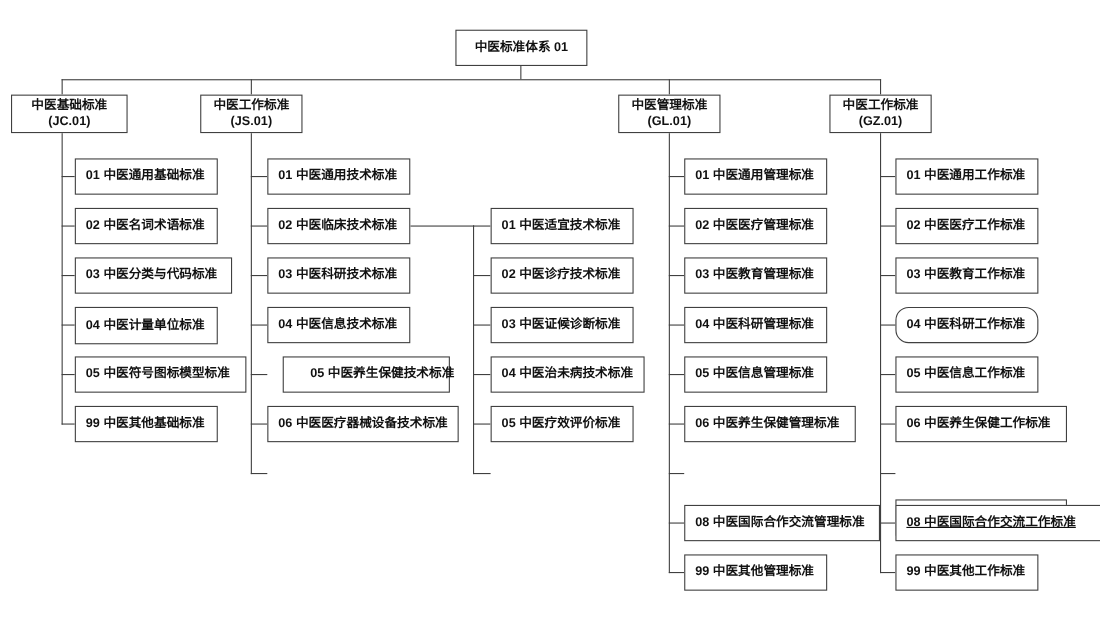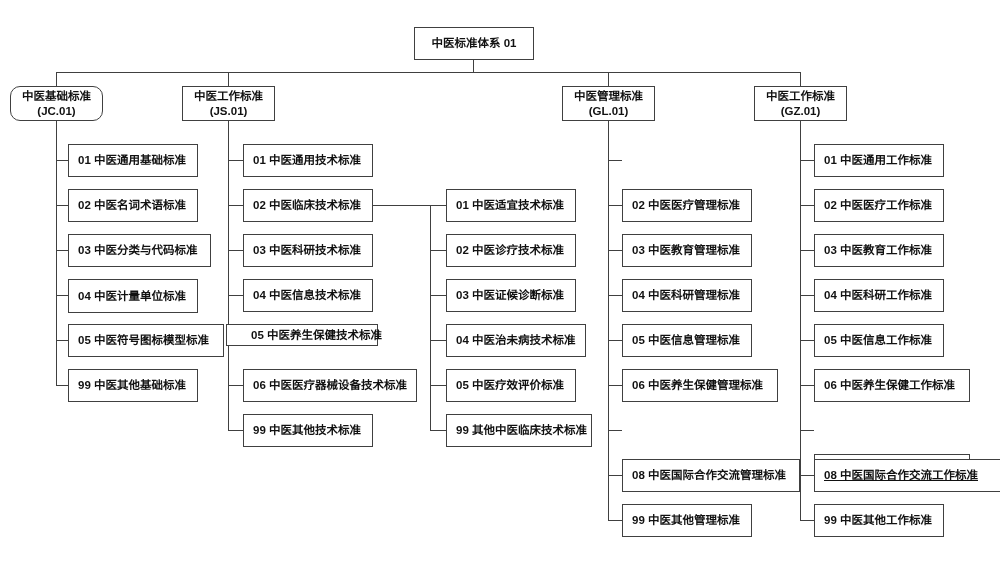--- a/index.html
+++ b/index.html
@@ -67,21 +67,21 @@
 
   <div class="conn v" style="left:473px; top:60px; height:12px;"></div>
 
   <div class="conn h" style="left:56px; top:72px; width:745px;"></div>
 
   <div class="conn v" style="left:56px; top:72px; height:14px;"></div>
   <div class="conn v" style="left:228px; top:72px; height:14px;"></div>
   <div class="conn v" style="left:608px; top:72px; height:14px;"></div>
   <div class="conn v" style="left:800px; top:72px; height:14px;"></div>
 
-  <div class="node level2" style="left:10px; top:86px; width:93px; height:35px;border-radius:10px;">
+  <div class="node level2" style="left:10px; top:86px; width:106px; height:35px;">
     <span>中医基础标准</span>
     <span>(JC.01)</span>
   </div>
   <div class="conn v" style="left:56px; top:121px; height:265px;"></div>
 
   <div class="conn h" style="left:56px; top:160px; width:12px;"></div>
   <div class="node leaf" style="left:68px; top:144px; width:130px; height:33px;">
     <span>01 中医通用基础标准</span>
   </div>
 
@@ -130,33 +130,30 @@
   <div class="node leaf" style="left:243px; top:234px; width:130px; height:33px;">
     <span>03 中医科研技术标准</span>
   </div>
 
   <div class="conn h" style="left:228px; top:295px; width:15px;"></div>
   <div class="node leaf" style="left:243px; top:279px; width:130px; height:33px;">
     <span>04 中医信息技术标准</span>
   </div>
 
   <div class="conn h" style="left:228px; top:340px; width:15px;"></div>
-  <div class="node leaf" style="left:226px; top:324px; width:152px; height:22px;padding-left:24px;">
+  <div class="node leaf" style="left:257px; top:324px; width:152px; height:33px;padding-left:24px;">
     <span>05 中医养生保健技术标准</span>
   </div>
 
   <div class="conn h" style="left:228px; top:385px; width:15px;"></div>
   <div class="node leaf" style="left:243px; top:369px; width:174px; height:33px;">
     <span>06 中医医疗器械设备技术标准</span>
   </div>
 
   <div class="conn h" style="left:228px; top:430px; width:15px;"></div>
-  <div class="node leaf" style="left:243px; top:414px; width:130px; height:33px;">
-    <span>99 中医其他技术标准</span>
-  </div>
 
   <div class="conn h" style="left:373px; top:205px; width:58px;"></div>
   <div class="conn v" style="left:430px; top:205px; height:226px;"></div>
 
   <div class="conn h" style="left:430px; top:205px; width:16px;"></div>
   <div class="node leaf" style="left:446px; top:189px; width:130px; height:33px;">
     <span>01 中医适宜技术标准</span>
   </div>
 
   <div class="conn h" style="left:430px; top:250px; width:16px;"></div>
@@ -173,31 +170,31 @@
   <div class="node leaf" style="left:446px; top:324px; width:140px; height:33px;">
     <span>04 中医治未病技术标准</span>
   </div>
 
   <div class="conn h" style="left:430px; top:385px; width:16px;"></div>
   <div class="node leaf" style="left:446px; top:369px; width:130px; height:33px;">
     <span>05 中医疗效评价标准</span>
   </div>
 
   <div class="conn h" style="left:430px; top:430px; width:16px;"></div>
-  <div class="node leaf" style="left:446px; top:414px; width:146px; height:33px;">
-    <span>99 其他中医临床技术标准</span>
-  </div>
 
   <div class="node level2" style="left:562px; top:86px; width:93px; height:35px;">
     <span>中医管理标准</span>
     <span>(GL.01)</span>
   </div>
   <div class="conn v" style="left:608px; top:121px; height:400px;"></div>
 
   <div class="conn h" style="left:608px; top:160px; width:14px;"></div>
+  <div class="node leaf" style="left:622px; top:144px; width:130px; height:33px;">
+    <span>01 中医通用管理标准</span>
+  </div>
 
   <div class="conn h" style="left:608px; top:205px; width:14px;"></div>
   <div class="node leaf" style="left:622px; top:189px; width:130px; height:33px;">
     <span>02 中医医疗管理标准</span>
   </div>
 
   <div class="conn h" style="left:608px; top:250px; width:14px;"></div>
   <div class="node leaf" style="left:622px; top:234px; width:130px; height:33px;">
     <span>03 中医教育管理标准</span>
   </div>
@@ -244,21 +241,21 @@
   <div class="node leaf" style="left:814px; top:189px; width:130px; height:33px;">
     <span>02 中医医疗工作标准</span>
   </div>
 
   <div class="conn h" style="left:800px; top:250px; width:14px;"></div>
   <div class="node leaf" style="left:814px; top:234px; width:130px; height:33px;">
     <span>03 中医教育工作标准</span>
   </div>
 
   <div class="conn h" style="left:800px; top:295px; width:14px;"></div>
-  <div class="node leaf" style="left:814px; top:279px; width:130px; height:33px;">
+  <div class="node leaf" style="left:814px; top:279px; width:130px; height:33px;border-radius:12px;">
     <span>04 中医科研工作标准</span>
   </div>
 
   <div class="conn h" style="left:800px; top:340px; width:14px;"></div>
   <div class="node leaf" style="left:814px; top:324px; width:130px; height:33px;">
     <span>05 中医信息工作标准</span>
   </div>
 
   <div class="conn h" style="left:800px; top:385px; width:14px;"></div>
   <div class="node leaf" style="left:814px; top:369px; width:156px; height:33px;">

